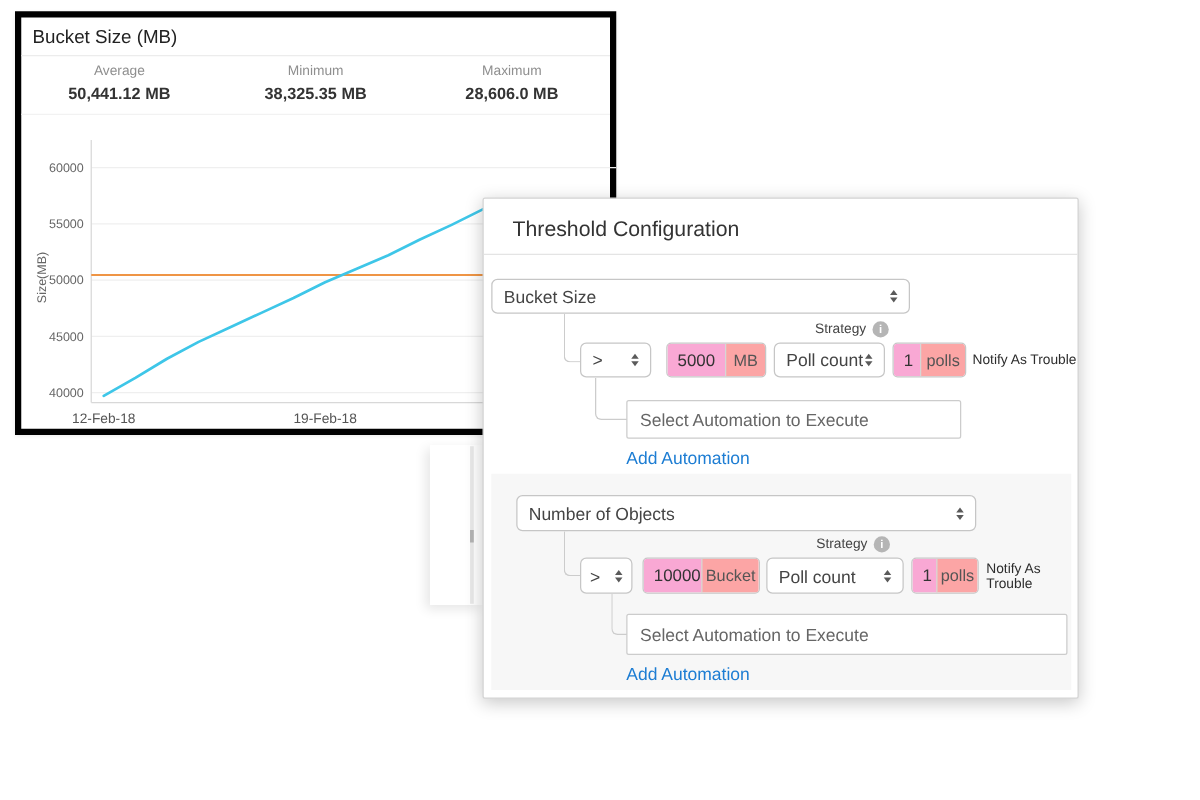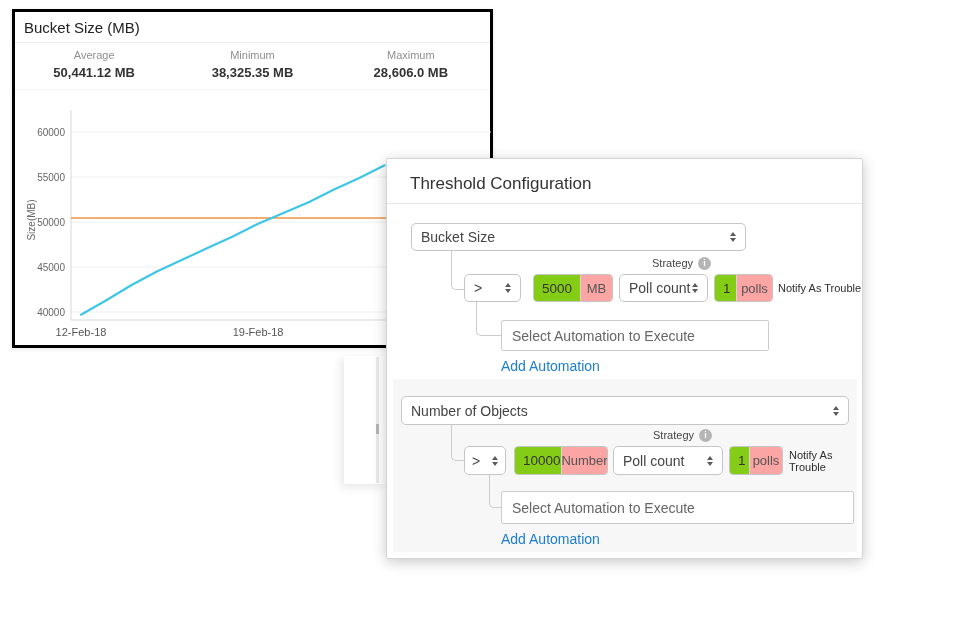--- a/index.html
+++ b/index.html
@@ -1,21 +1,21 @@
 <!DOCTYPE html>
 <html><head>
 <meta charset="utf-8">
 <style>
   html,body{margin:0;padding:0;background:#fff;}
   #page{position:relative;width:960px;height:640px;background:#ffffff;overflow:hidden;
         font-family:"Liberation Sans","DejaVu Sans",sans-serif;}
 
   
   #chart-panel{position:absolute;left:12px;top:9px;width:481px;height:339px;background:#fff;
-    border:3px solid #000000;box-shadow:0 1px 4px rgba(0,0,0,.10);z-index:1;box-sizing:border-box;}
+    border:5px solid #000000;box-shadow:0 1px 4px rgba(0,0,0,.10);z-index:1;box-sizing:border-box;}
   .cp-title{padding:7px 9px 6px;font-size:15px;color:#222;border-bottom:1px solid #ececec;}
   .cp-stats{display:flex;padding:6px 0 9px;border-bottom:1px solid #f2f2f2;}
   .cp-stat{flex:1;text-align:center;}
   .cp-stat .lbl{font-size:11px;color:#8f8f8f;}
   .cp-stat .val{font-size:13px;font-weight:bold;color:#333;margin-top:4px;}
   #chart-svg{position:absolute;left:0;top:78px;}
 
   
   #bg-card{position:absolute;left:344px;top:356px;width:42px;height:128px;background:#fff;
     box-shadow:-3px 3px 9px rgba(0,0,0,.10);z-index:2;}
@@ -41,50 +41,50 @@
 
   .connector{position:absolute;border-left:1px solid #ccc;border-bottom:1px solid #ccc;
     border-bottom-left-radius:5px;}
 
   .strategy-row{position:absolute;display:flex;align-items:center;gap:5px;font-size:11px;color:#444;}
   .info-icon{width:13px;height:13px;border-radius:50%;background:#b5b5b5;color:#fff;font-size:9px;
     font-weight:bold;display:flex;align-items:center;justify-content:center;cursor:pointer;}
 
   .val-group{position:absolute;display:flex;border:1px solid #c6c6c6;border-radius:4px;overflow:hidden;
     background:#fff;box-sizing:border-box;}
-  .val-input{display:flex;align-items:center;padding-left:8px;font-size:13.5px;color:#333;background:#84cc16;
+  .val-input{display:flex;align-items:center;padding-left:8px;font-size:13.5px;color:#333;background:#f9a8d4;
     box-sizing:border-box;}
   .val-suffix{display:flex;align-items:center;justify-content:center;font-size:13px;color:#555;
     background:#fca5a5;border-left:1px solid #d6d6d6;box-sizing:border-box;}
 
   .notify{position:absolute;display:flex;align-items:center;font-size:11px;color:#2d2d2d;}
 
   .auto-box{position:absolute;border:1px solid #ccc;border-radius:2px;background:#fff;display:flex;
     align-items:center;padding:0 10px;font-size:14px;color:#666;box-sizing:border-box;cursor:pointer;}
   .add-link{position:absolute;font-size:14px;color:#1d7dd3;cursor:pointer;}
 
   
-  .s1 .attr-select{left:24px;top:64px;width:335px;}
+  .s1 .attr-select{left:6px;top:64px;width:335px;}
   .s1 .conn-a{left:64px;top:92px;width:13px;height:38px;}
   .s1 .strategy-row{right:151px;top:97px;height:14px;}
   .s1 .op-select{left:77px;top:115px;width:57px;}
   .s1 .val-group.threshold{left:146px;top:115px;height:28px;}
   .s1 .val-group.threshold .val-input{width:46px;}
   .s1 .val-group.threshold .val-suffix{width:32px;}
   .s1 .strat-select{left:232px;top:115px;width:89px;}
   .s1 .val-group.polls{left:327px;top:115px;height:28px;}
   .s1 .val-group.polls .val-input{width:21px;}
   .s1 .val-group.polls .val-suffix{width:36px;}
   .s1 .notify{left:391px;top:115px;height:28px;}
   .s1 .conn-b{left:89px;top:143px;width:25px;height:33px;}
   .s1 .auto-box{left:114px;top:161px;width:268px;height:31px;}
   .s1 .add-link{left:114px;top:199px;}
 
   
-  .s2 .attr-select{left:14px;top:237px;width:448px;height:29px;}
+  .s2 .attr-select{left:26px;top:237px;width:368px;height:29px;}
   .s2 .conn-a{left:64px;top:266px;width:13px;height:35px;}
   .s2 .strategy-row{right:150px;top:269px;height:14px;}
   .s2 .op-select{left:77px;top:287px;width:42px;height:29px;padding:0 7px;}
   .s2 .val-group.threshold{left:127px;top:287px;height:29px;}
   .s2 .val-group.threshold .val-input{width:46px;}
   .s2 .val-group.threshold .val-suffix{width:46px;}
   .s2 .strat-select{left:226px;top:287px;width:110px;height:29px;}
   .s2 .val-group.polls{left:342px;top:287px;height:29px;}
   .s2 .val-group.polls .val-input{width:19px;}
   .s2 .val-group.polls .val-suffix{width:33px;}
@@ -199,21 +199,21 @@
       </div>
       <div class="tc-select op-select">
         <span>&gt;</span>
         <span class="spin">
             <span class="up"></span>
             <span class="down"></span>
           </span>
       </div>
       <div class="val-group threshold">
         <span class="val-input">10000</span>
-        <span class="val-suffix">Number</span>
+        <span class="val-suffix">Bucket</span>
       </div>
       <div class="tc-select strat-select">
         <span>Poll count</span>
         <span class="spin">
             <span class="up"></span>
             <span class="down"></span>
           </span>
       </div>
       <div class="val-group polls">
         <span class="val-input">1</span>

